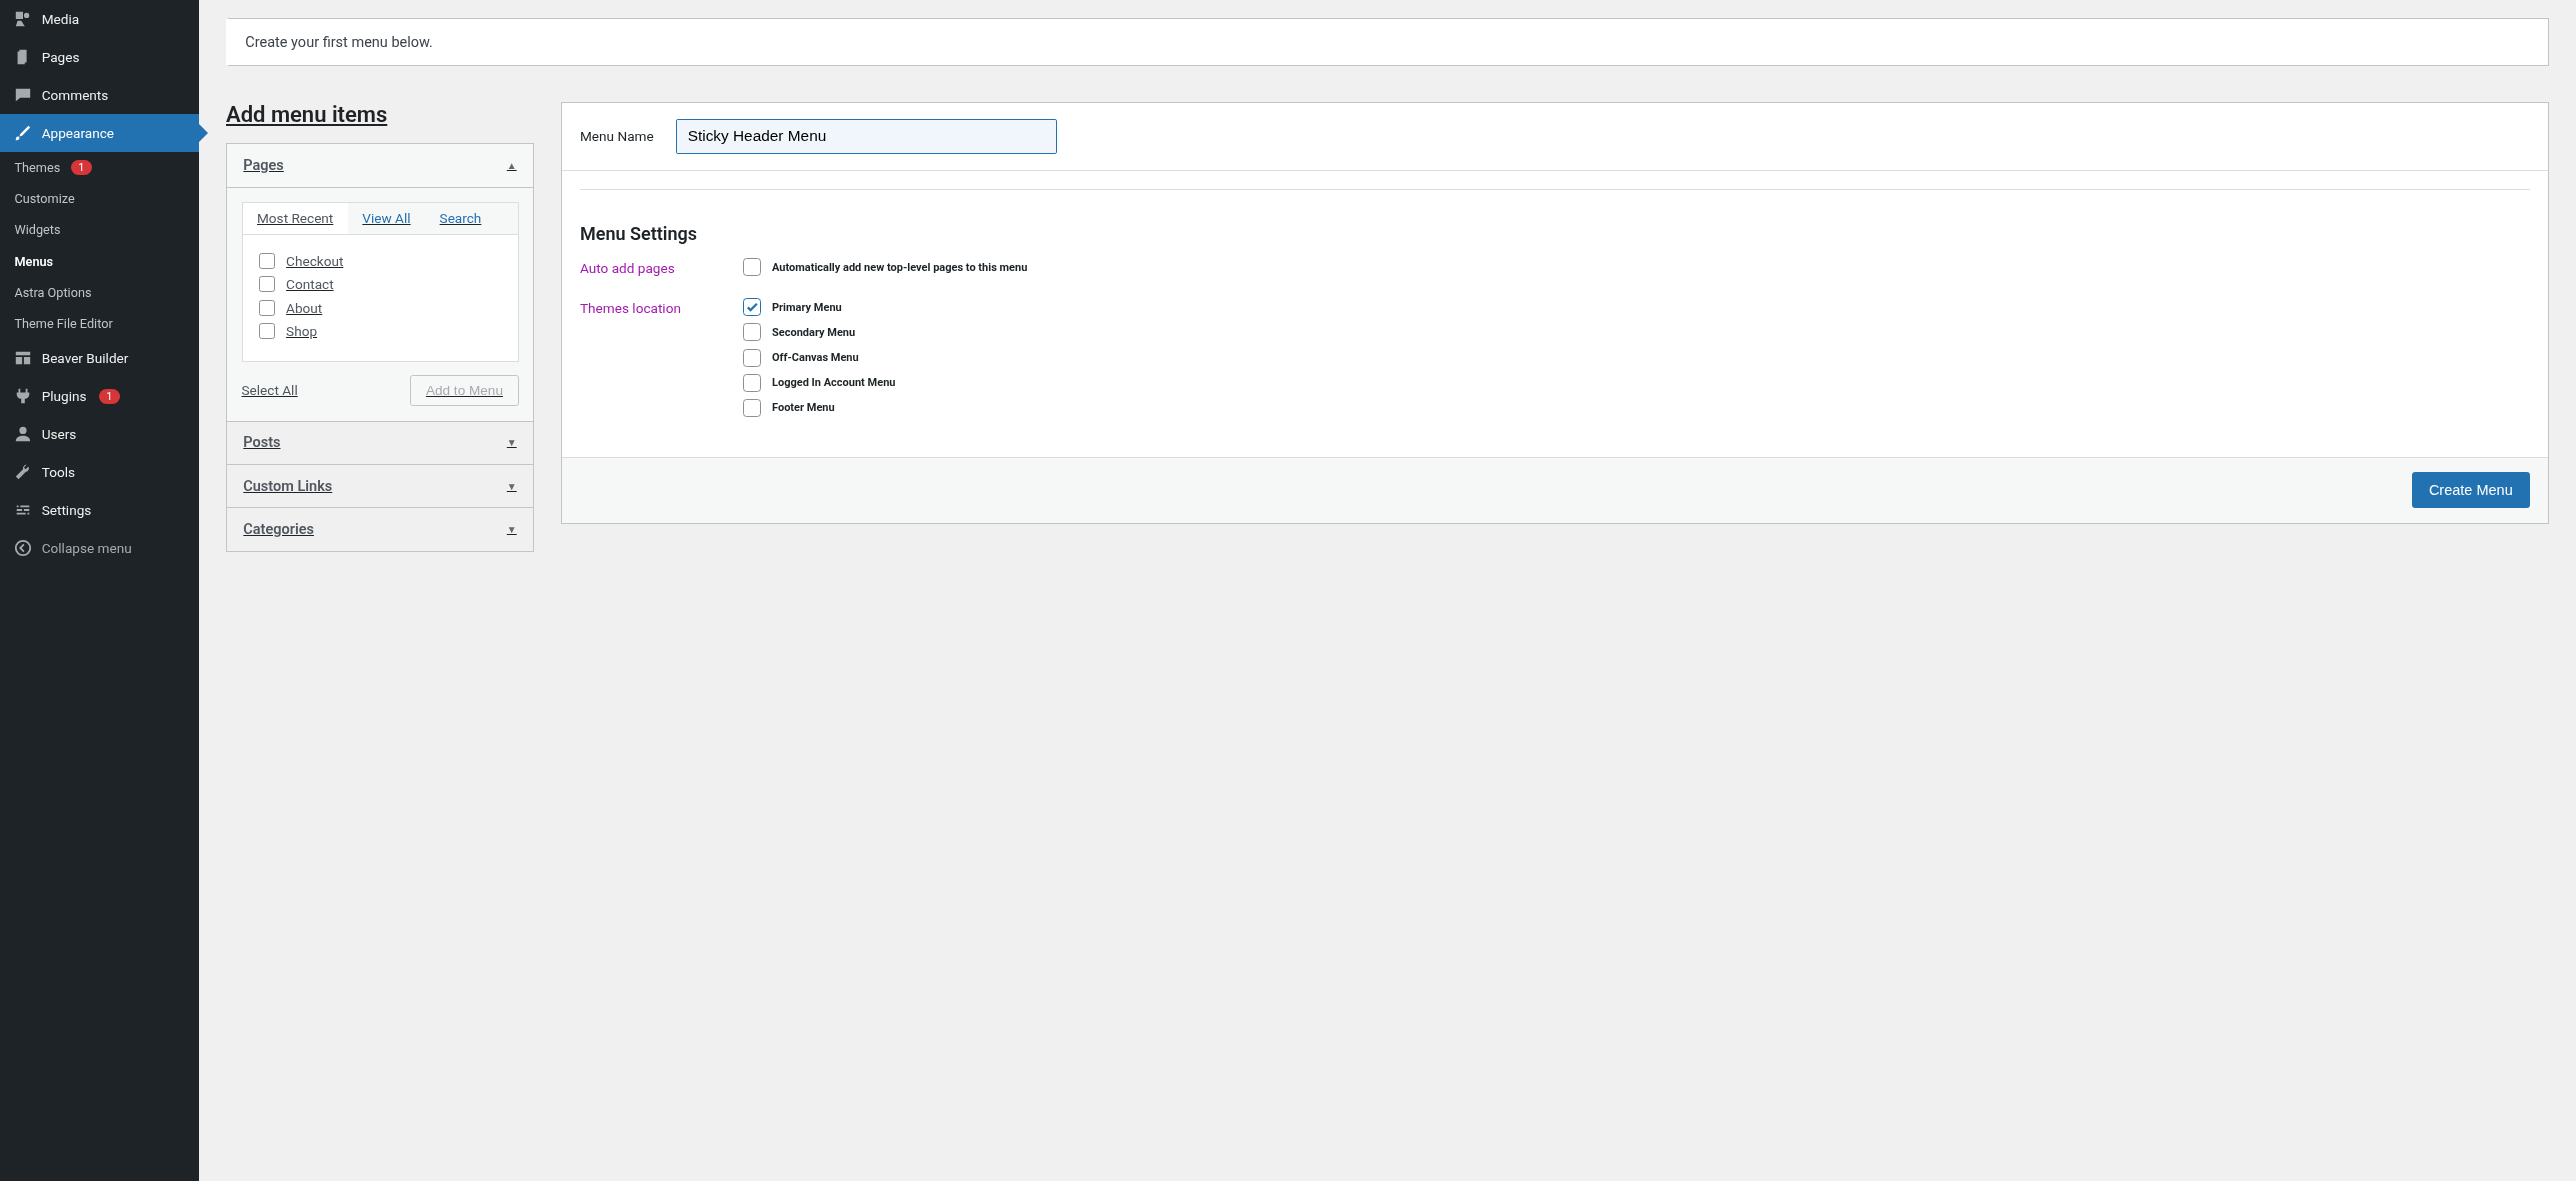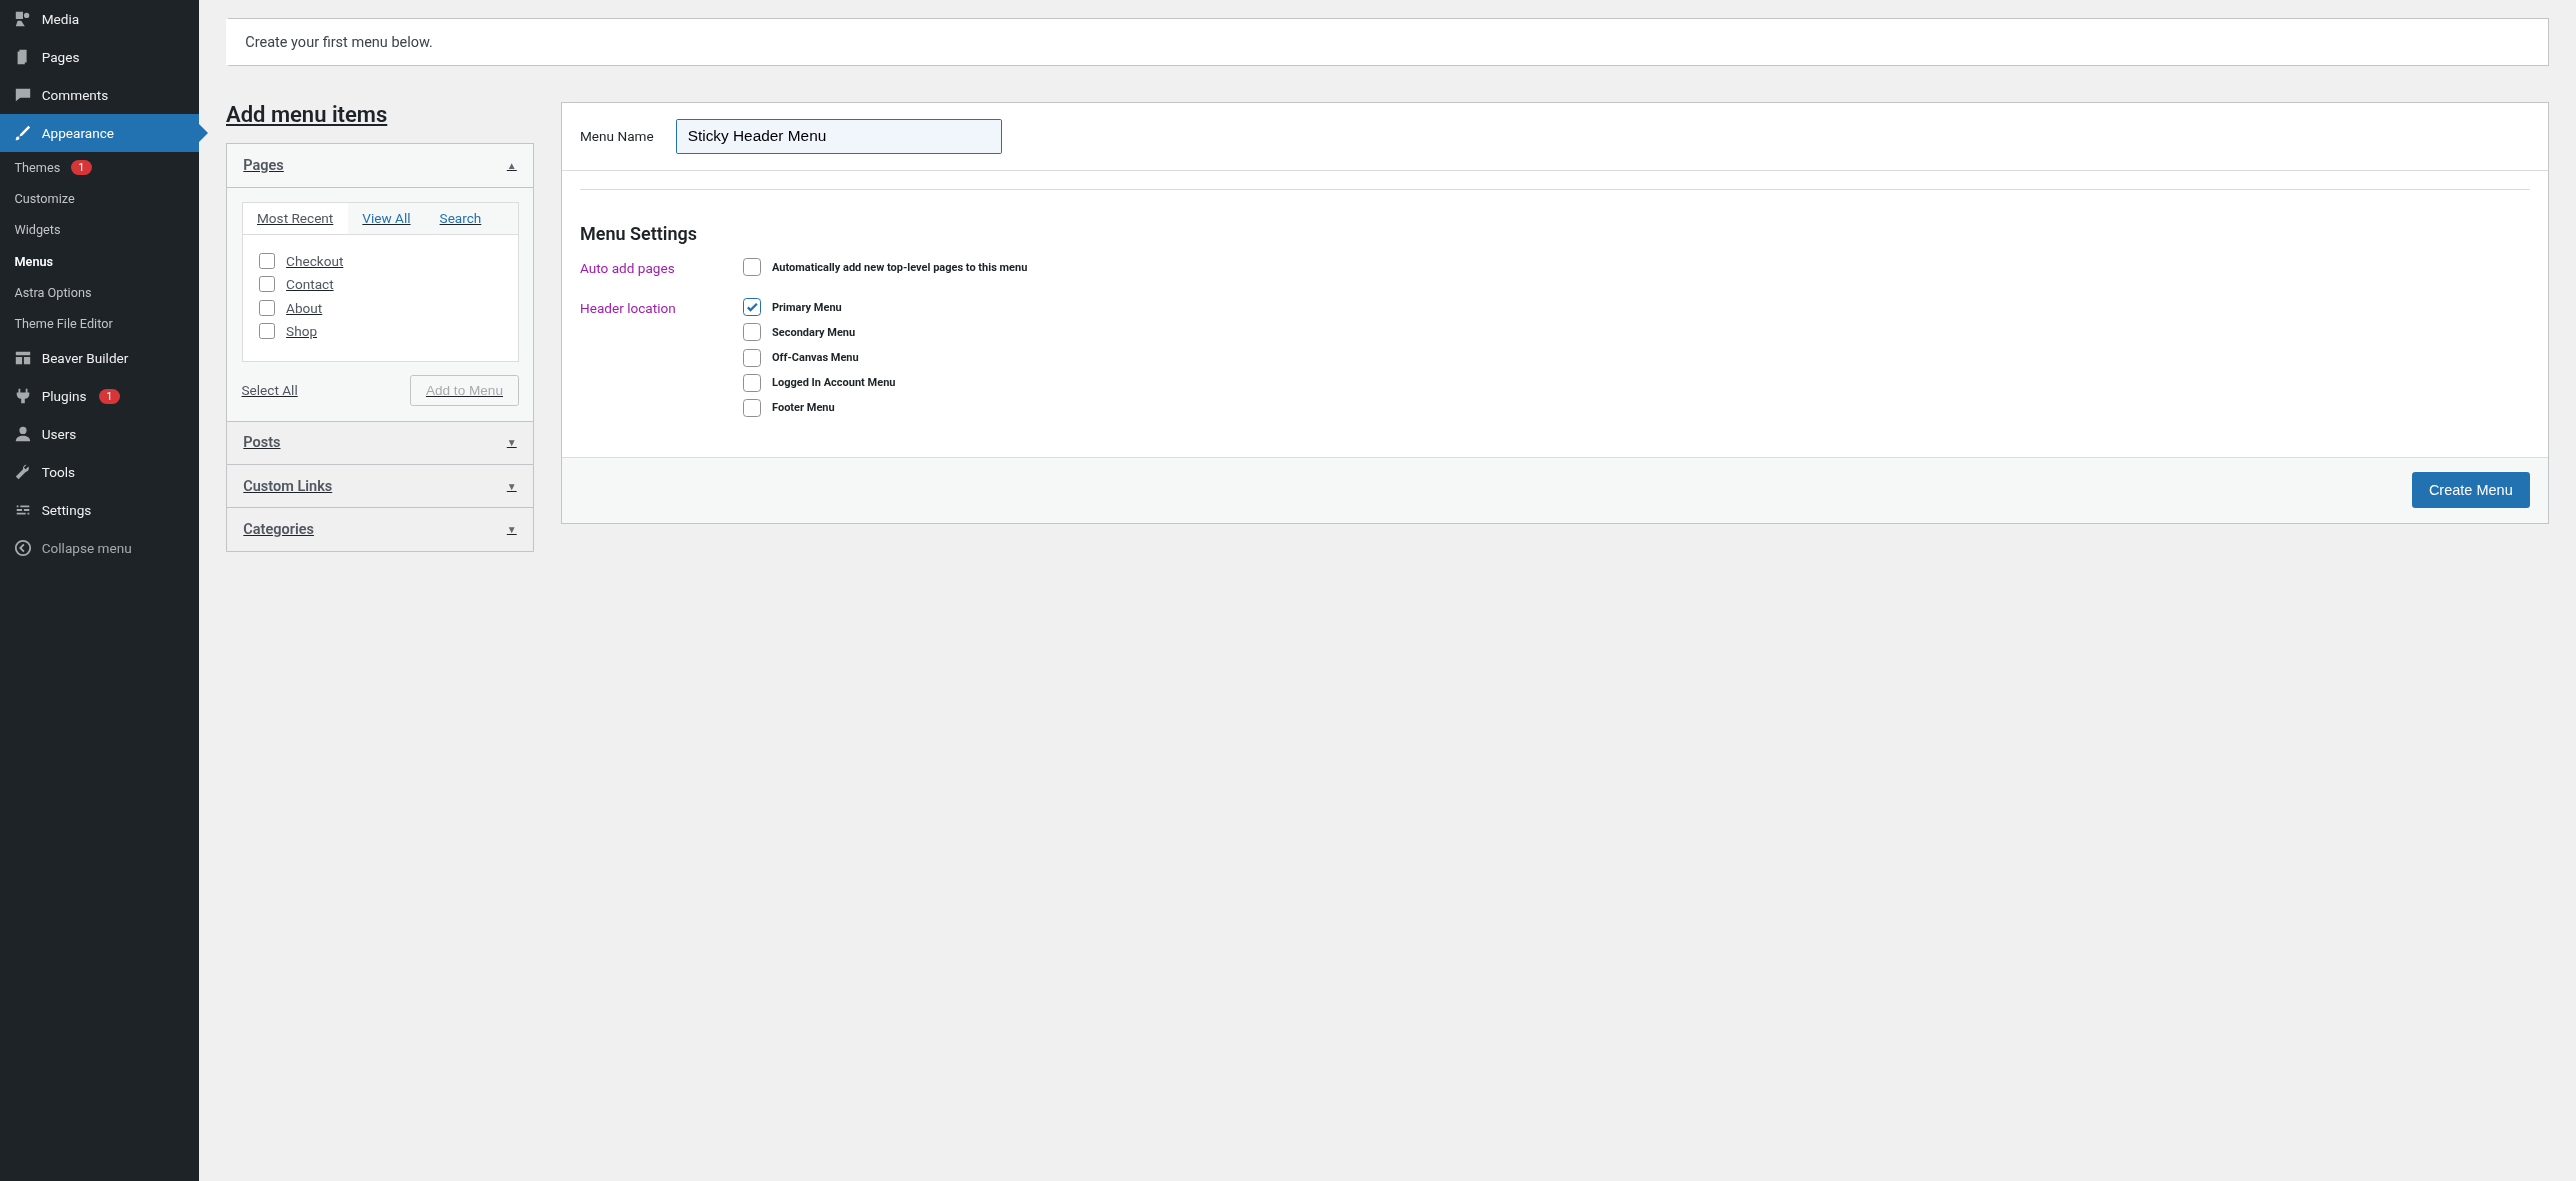--- a/index.html
+++ b/index.html
@@ -30,21 +30,21 @@
 .pages-list { border:0.9px solid #dcdcde; border-top:none; padding:14.5px 16.3px 18px; background:#fff; }
 .check-row { display:flex; align-items:center; gap:11px; padding:3.6px 0; color:#50575e; font-size:13.6px; }
 .check-box { width:16.3px; height:16.3px; border:0.9px solid #8c8f94; border-radius:2.7px; background:#fff; }
 .bottom-row { display:flex; justify-content:space-between; align-items:center; margin-top:12.7px; }
 .link-btn { color:#50575e; font-size:13.6px; cursor:pointer; }
 .btn { border:0.9px solid #c3c4c7; padding:7.2px 14.5px; border-radius:2.7px; font-size:13.6px; cursor:pointer; background:#f6f7f7; }
 .btn.disabled { color:#a7aaad; background:#f6f7f7; }
 .panel { border:0.9px solid #c3c4c7; background:#fff; }
 .panel-head { padding:16.3px 18px; border-bottom:0.9px solid #dcdcde; display:flex; align-items:center; gap:22px; }
 .panel-head label { font-size:13.6px; color:#1d2327; }
-.name-input { border:1.8px solid #2271b1; background:#f0f6fc; padding:7.2px 11px; font-size:15.4px; width:326px; border-radius:1.8px; }
+.name-input { border:1.8px solid #2271b1; background:#f0f6fc; padding:7.2px 11px; font-size:15.4px; width:381px; border-radius:1.8px; }
 .panel-body { padding:18px; }
 .info-text { font-size:14.5px; color:#1d2327; margin-bottom:33px; }
 .sub-h3 { font-size:18px; font-weight:600; margin-bottom:14.5px; border-top:0.9px solid #dcdcde; padding-top:33px; }
 .setting-row { display:flex; gap:36px; align-items:flex-start; margin-bottom:14.5px; }
 .setting-label { width:127px; font-size:13.6px; color:#a21caf; padding-top:1.8px; }
 .cb-row { display:flex; align-items:center; gap:11px; font-size:11px; color:#1d2327; margin-bottom:7.2px;font-weight:bold; }
 .cb { width:18px; height:18px; border:1.4px solid #8c8f94; border-radius:3.6px; background:#fff; display:inline-flex; align-items:center; justify-content:center; }
 .cb.checked { border-color:#2271b1; }
 .cb.checked svg { stroke:#2271b1; }
 .panel-foot { background:#f6f7f7; border-top:0.9px solid #dcdcde; padding:14.5px 18px; display:flex; justify-content:flex-end; }
@@ -222,21 +222,21 @@
           <div class="setting-row">
             <div class="setting-label">Auto add pages</div>
             <div>
               <div class="cb-row">
                   <span class="cb"></span>
                   <span>Automatically add new top-level pages to this menu</span>
                 </div>
             </div>
           </div>
           <div class="setting-row">
-            <div class="setting-label">Header location</div>
+            <div class="setting-label">Themes location</div>
             <div>
               <div class="cb-row">
                   <span class="cb checked">
                     <svg width="12.7" height="12.7" viewBox="0 0 14 14" fill="none">
                       <path d="M2 7l3 3 7-7" stroke-width="2.5"></path>
                     </svg>
                   </span>
                   <span>Primary Menu</span>
                 </div>
               <div class="cb-row">

